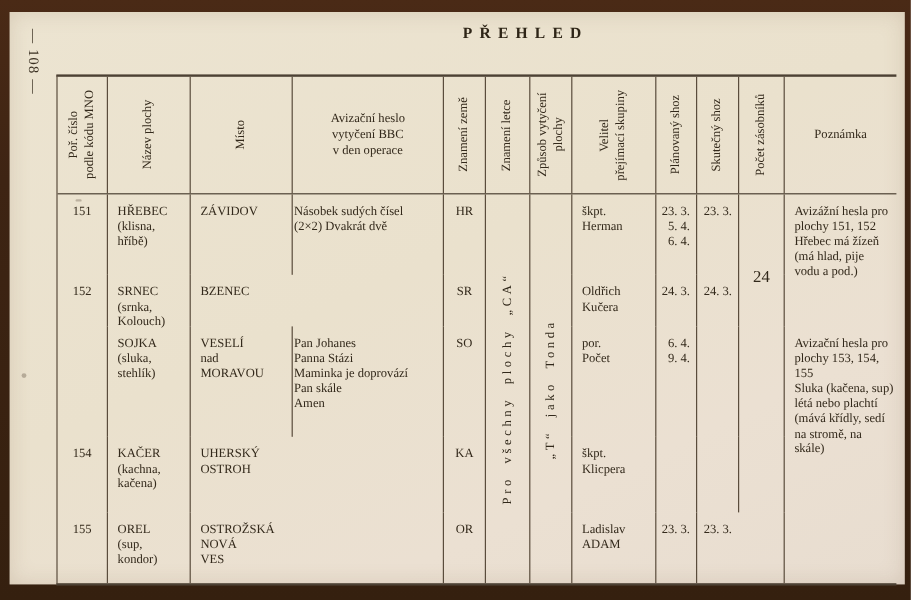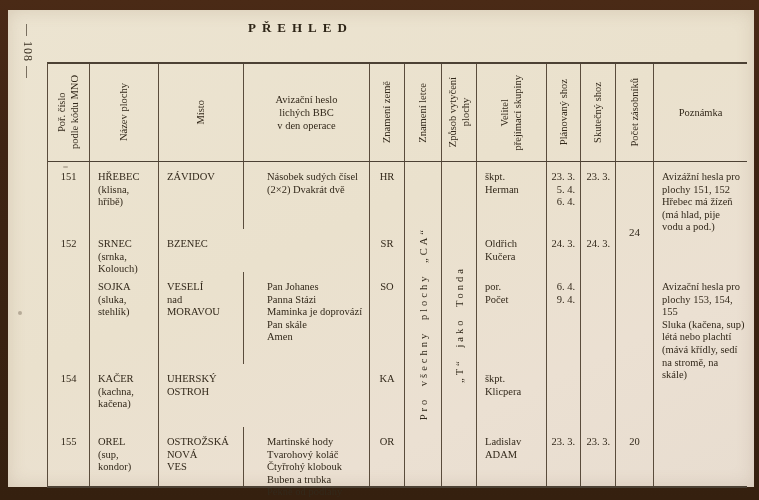--- a/index.html
+++ b/index.html
@@ -26,21 +26,21 @@
   .page-num .rot {
     transform: rotate(90deg);
     white-space: nowrap;
     font-size: 12px;
     letter-spacing: 1px;
     color: #3a3022;
   }
   .titleblock {
     position: absolute;
     left: 240px; top: 10px; width: 380px;
-    text-align: left;
+    text-align: center;
   }
   .title {
     font-size: 13px;
     font-weight: bold;
     letter-spacing: 6px;
     color: #2e2517;
   }
   .subtitle {
     margin-top: 4px;
     font-size: 11.5px;
@@ -83,36 +83,36 @@
     font-size: 10.5px;
     line-height: 1.2;
     white-space: pre-line;
     overflow: visible;
     color: #33291b;
   }
   .td.first { border-left: none; font-family: Liberation Serif, serif; }
   .al-c { text-align: center; }
   .al-r { text-align: right; padding-right: 5px; }
   .pad-l { padding-left: 8px; }
-  .pad-l2 { padding-left: 23px; }
+  .pad-l2 { padding-left: 1px; }
   .span-cell {
     border-left: 1px solid #5a4c3c;
     display: flex; align-items: center; justify-content: center;
   }
   .span-cell .v {
     font-size: 10.5px;
     letter-spacing: 3px;
     word-spacing: 5px;
     white-space: nowrap;
   }
   .count-shared {
     border-left: 1px solid #5a4c3c;
     display: flex; align-items: center; justify-content: center;
     padding-top: 30px;
-    font-size: 11px;
+    font-size: 14px;
   }
   .speck { position: absolute; background: #8d8070; border-radius: 50%; }
   .speck.s1 { left: 10px; top: 301px; width: 4px; height: 4px; opacity: .55; }
   .speck.s2 { left: 55px; top: 156px; width: 5px; height: 2px; opacity: .5; border-radius: 1px; }
 </style>
 </head>
 <body>
 
 <div class="paper">
 
@@ -125,21 +125,21 @@
   </div>
 
   <div class="table">
 
     <div class="thead grid12">
       <div class="th first"><span class="v">Poř. číslo
 podle kódu MNO</span></div>
       <div class="th"><span class="v">Název plochy</span></div>
       <div class="th"><span class="v">Místo</span></div>
       <div class="th">Avizační heslo
-lichých BBC
+vytyčení BBC
 v den operace</div>
       <div class="th"><span class="v">Znamení země</span></div>
       <div class="th"><span class="v">Znamení letce</span></div>
       <div class="th"><span class="v">Způsob vytyčení
 plochy</span></div>
       <div class="th"><span class="v">Velitel
 přejímací skupiny</span></div>
       <div class="th"><span class="v">Plánovaný shoz</span></div>
       <div class="th"><span class="v">Skutečný shoz</span></div>
       <div class="th"><span class="v">Počet zásobníků</span></div>
@@ -180,25 +180,20 @@
 NOVÁ
 VES</div>
 
       <div class="td pad-l2" style="grid-area:1/4">Násobek sudých čísel
 (2×2) Dvakrát dvě</div>
       <div class="td pad-l2" style="grid-area:3/4">Pan Johanes
 Panna Stázi
 Maminka je doprovází
 Pan skále
 Amen</div>
-      <div class="td pad-l2" style="grid-area:5/4">Martinské hody
-Tvarohový koláč
-Čtyřrohý klobouk
-Buben a trubka
-Pěkně od podlahy</div>
 
       <div class="td al-c" style="grid-area:1/5">HR</div>
       <div class="td al-c" style="grid-area:2/5">SR</div>
       <div class="td al-c" style="grid-area:3/5">SO</div>
       <div class="td al-c" style="grid-area:4/5">KA</div>
       <div class="td al-c" style="grid-area:5/5">OR</div>
 
       <div class="span-cell" style="grid-row:1/6;grid-column:6">
         <span class="v">Pro všechny plochy „CA“</span>
       </div>
@@ -229,21 +224,20 @@
 
       <div class="td al-r" style="grid-area:1/10">23. 3.</div>
       <div class="td al-r" style="grid-area:2/10">24. 3.</div>
       <div class="td al-r" style="grid-area:3/10"></div>
       <div class="td al-r" style="grid-area:4/10"></div>
       <div class="td al-r" style="grid-area:5/10">23. 3.</div>
 
       <div class="count-shared" style="grid-row:1/3;grid-column:11">24</div>
       <div class="td al-c" style="grid-area:3/11"></div>
       <div class="td al-c" style="grid-area:4/11"></div>
-      <div class="td al-c" style="grid-area:5/11">20</div>
 
       <div class="td pad-l" style="grid-area:1/12">Avizážní hesla pro
 plochy 151, 152
 Hřebec má žízeň
 (má hlad, pije
 vodu a pod.)</div>
       <div class="td pad-l" style="grid-area:2/12"></div>
       <div class="td pad-l" style="grid-area:3/12">Avizační hesla pro
 plochy 153, 154,
 155

